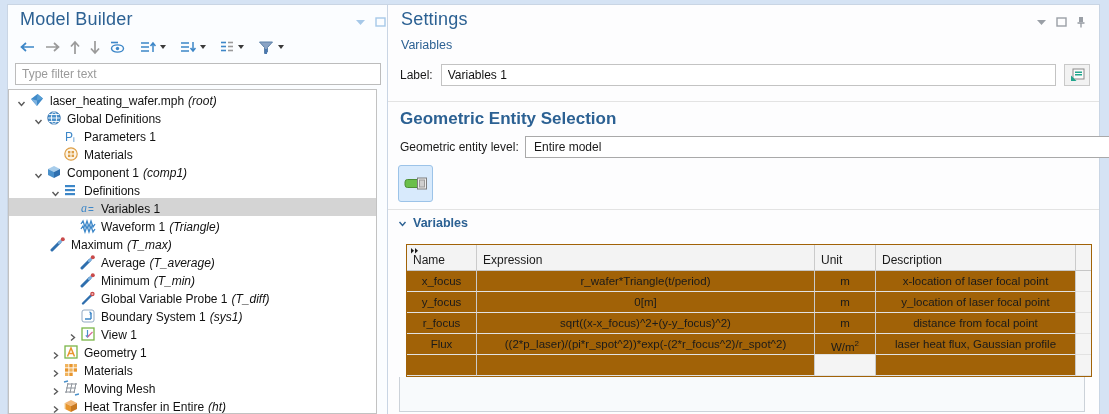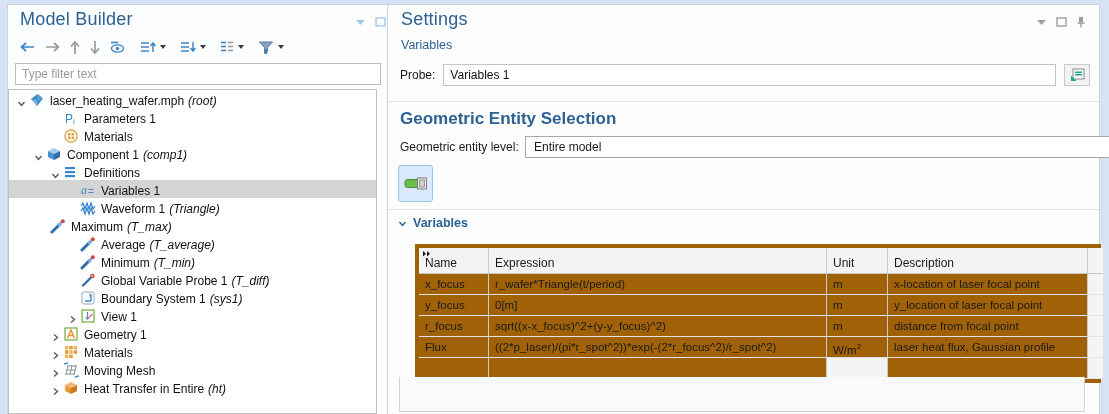--- a/index.html
+++ b/index.html
@@ -49,21 +49,21 @@
   .sec-title { position:absolute; left:12px; font-size:17px; font-weight:600; color:#2c6193; }
   .sec-header { position:absolute; left:10px; display:flex; align-items:center; gap:6px; font-size:12.5px; font-weight:600; color:#2c6193; cursor:default; }
 
   .combo-row-label { position:absolute; top:135px; left:12px; }
   .combo { position:absolute; top:131px; left:137px; width:680px; height:22px; background:#fff; border:1px solid #a9a9a9; display:flex; align-items:center; padding:0 22px 0 8px; cursor:default; }
   .combo-caret { position:absolute; right:7px; top:9px; width:0; height:0; border-left:4px solid transparent; border-right:4px solid transparent; border-top:4.5px solid #333; }
 
   .toggle-btn { position:absolute; top:160px; left:10px; width:35px; height:37px; background:#d8eafc; border:1px solid #9cc3e8; border-radius:3px; display:flex; align-items:center; justify-content:center; cursor:default; }
 
   
-  .var-table { position:absolute; top:239px; left:27px; width:686px; border:4px solid #a16207; background:#fff; }
+  .var-table { position:absolute; top:239px; left:18px; width:686px; border:1px solid #a16207; background:#fff;text-align:center; }
   .vt-grid { display:grid; grid-template-columns:70px 338px 61px 200px 15px; }
   .vt-cell { height:21px; line-height:20px; padding:0 6px; border-right:1px solid #cacaca; border-bottom:1px solid #e2e2e2; overflow:hidden; white-space:nowrap; font-size:11.5px; background:#a16207; }
   .vt-cell.lastcol { border-right:none; background:#f4f4f4; }
   .vt-head { height:26px; background:#f3f3f3; border-bottom:1px solid #c6c6c6; display:flex; align-items:flex-end; padding-bottom:3px; line-height:14px; position:relative; font-size:12px; }
   .vt-head .corner { position:absolute; top:2px; left:3px; }
   .vt-cell.gray { background:#f4f4f4; }
   .vt-filler { position:absolute; top:372px; left:11px; width:686px; height:35px; background:#f8fafc; border-left:1px solid #ccd2d9; border-right:1px solid #ccd2d9; border-bottom:1px solid #ccd2d9; }
 
   sup { font-size:8px; }
   svg { display:block; }
@@ -191,20 +191,35 @@
           </span>
           <span class="ticon">
             <svg width="16" height="16" viewBox="0 0 16 16">
               <polygon points="2,7 8.5,2 14,6.5 8,14" fill="#3f8ac9"></polygon>
               <polygon points="2,7 8,8.5 8,14" fill="#7fb3e0"></polygon>
               <polygon points="8.5,2 8,8.5 14,6.5" fill="#5a9fd4"></polygon>
             </svg>
           </span>
           <span class="tlabel">laser_heating_wafer.mph</span>
           <span class="tsuffix">(root)</span>
+        </div>
+        <div class="trow" style="padding-left:21px">
+          <span class="arrow">
+            <svg width="9" height="9" viewBox="0 0 9 9">
+              <path d="M1.5 3 L4.5 6.5 L7.5 3" fill="none" stroke="#5a5a5a" stroke-width="1.4"></path>
+            </svg>
+          </span>
+          <span class="ticon">
+            <svg width="16" height="16" viewBox="0 0 16 16">
+              <circle cx="8" cy="8" r="6.2" fill="#4a90ca" stroke="#2f6fae"></circle>
+              <ellipse cx="8" cy="8" rx="2.6" ry="6.2" fill="none" stroke="#fff" stroke-width=".9"></ellipse>
+              <path d="M1.8 8 H14.2 M3 4.5 H13 M3 11.5 H13" stroke="#fff" stroke-width=".9" fill="none"></path>
+            </svg>
+          </span>
+          <span class="tlabel">Global Definitions</span>
         </div>
         <div class="trow" style="padding-left:38px">
           <span class="arrow"></span>
           <span class="ticon">
             <svg width="16" height="16" viewBox="0 0 16 16">
               <text x="2" y="12.5" font-size="12" fill="#3d87c8" font-family="Liberation Sans">P</text>
               <text x="10" y="14" font-size="8" fill="#3d87c8" font-family="Liberation Sans">i</text>
             </svg>
           </span>
           <span class="tlabel">Parameters 1</span>
@@ -435,21 +450,21 @@
         <span class="wc">
           <svg width="10" height="12" viewBox="0 0 10 12">
             <rect x="3" y="1" width="4" height="5" fill="currentColor"></rect>
             <path d="M1.5 7 H8.5" stroke="currentColor" stroke-width="1.6"></path>
             <path d="M5 7 V11.5" stroke="currentColor" stroke-width="1.4"></path>
           </svg>
         </span>
       </div>
 
     <div class="label-row">
-      <span class="lbl">Probe:</span>
+      <span class="lbl">Label:</span>
       <input type="text" value="Variables 1" style="">
       <span class="label-btn">
         <span>
           <svg width="17" height="16" viewBox="0 0 17 16">
               <rect x="4" y="2" width="11" height="10" fill="#fafafa" stroke="#8a8a8a"></rect>
               <path d="M6 5.2 H13 M6 7.8 H13" stroke="#1fa58c" stroke-width="1.6"></path>
               <polygon points="2,14 7.5,14 2,8.5" fill="#1fa58c"></polygon>
             </svg>
         </span>
       </span>

